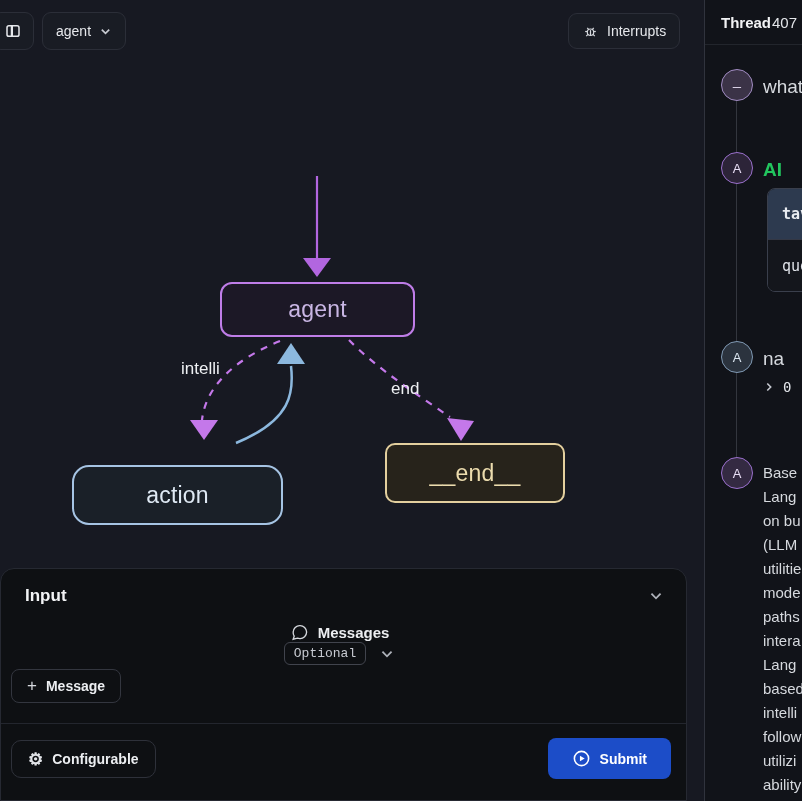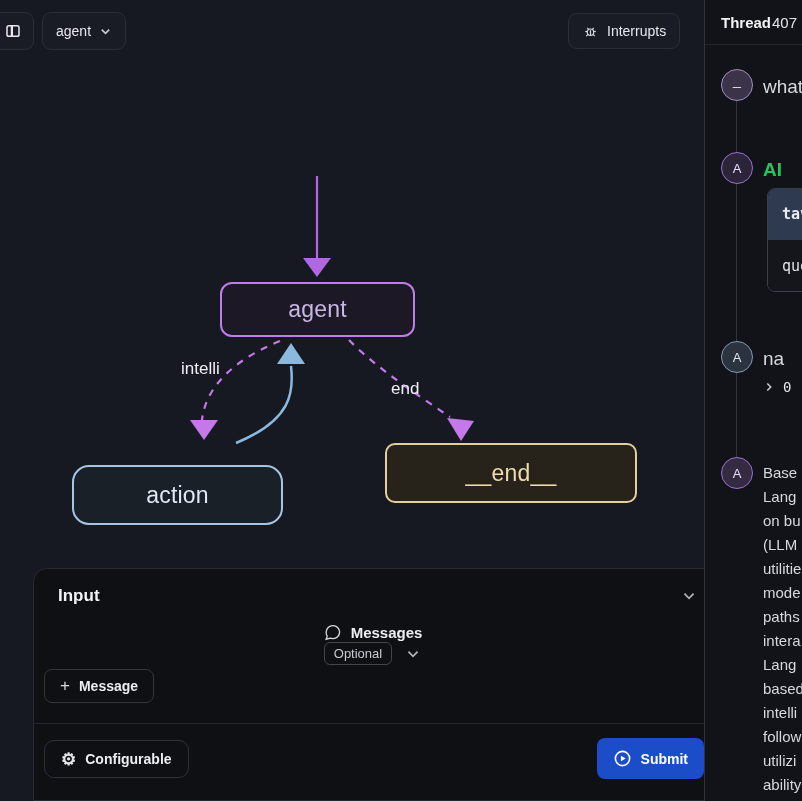--- a/index.html
+++ b/index.html
@@ -33,60 +33,59 @@
   }
   #node-start { left:192px; top:115px; width:251px; height:59px;
     border:2px solid var(--start_border,#9678c8); background:var(--purple_node_bg,#1c1826);
     color:var(--purple_text,#c9b6e4); }
   #node-agent { left:220px; top:282px; width:195px; height:55px;
     border:2px solid var(--agent_border,#bf7de8); background:var(--purple_node_bg,#1c1826);
     color:var(--purple_text,#c9b6e4); }
   #node-action { left:72px; top:465px; width:211px; height:60px; border-radius:17px;
     border:2px solid var(--action_border,#a6c4e4); background:var(--action_bg,#1a2028);
     color:var(--action_text,#dfe9f4); }
-  #node-end { left:385px; top:443px; width:252px; height:60px; border-radius:10px;
+  #node-end { left:385px; top:443px; width:180px; height:60px; border-radius:10px;
     border:2px solid var(--end_border,#e3cf9e); background:var(--end_bg,#27231b);
     color:var(--end_text,#ecdcae); }
 
   .edge-label { position:absolute; font-size:17px; color:#eef0f3; }
   #edge-label-continue { left:181px; top:359px; }
   #edge-label-end { left:391px; top:379px; }
 
   #edges-svg { position:absolute; left:0; top:0; pointer-events:none; }
 
   
   #input-panel {
     position:absolute; left:0; top:568px; width:687px; height:233px;
     background:var(--panel_bg,#0e1013); border:1px solid #262932;
     border-radius:14px 14px 0 0;
-    margin-left:33px;
   }
   #input-header { display:flex; align-items:center; justify-content:space-between;
     padding:17px 22px 0 24px; }
   #input-title { font-size:17px; font-weight:700; color:#f2f3f5; }
   #messages-row { display:flex; align-items:center; justify-content:space-between;
     padding:17px 22px 0 14px;flex-direction:column; }
   .row-left { display:flex; align-items:center; gap:9px; }
   .row-right { display:flex; align-items:center; gap:13px; }
   #messages-label { font-size:15px; font-weight:600; color:#eceef1; }
   #optional-badge { font-size:13px; color:#c7cad1; border:1px solid #41444d;
-    border-radius:6px; padding:3px 9px; }
+    border-radius:6px; padding:3px 9px;font-family:Liberation Mono, monospace; }
   #add-message-btn { position:absolute; left:10px; top:100px; height:34px;
     display:inline-flex; align-items:center; gap:9px; padding:0 15px;
     border:1px solid #33363f; border-radius:8px; background:transparent;
     color:#eceef1; font-size:14px; font-weight:600; cursor:pointer; }
   .plus-glyph { font-size:17px; font-weight:400; color:#d6d9de; }
   #panel-divider { position:absolute; left:0; top:154px; width:100%; height:1px; background:#23262e; }
   #configurable-btn { position:absolute; left:10px; top:171px; height:38px;
     display:inline-flex; align-items:center; gap:9px; padding:0 16px;
     border:1px solid #2e313a; border-radius:10px; background:transparent;
     color:#eceef1; font-size:14px; font-weight:600; cursor:pointer; }
   .gear-glyph { font-size:17px; color:#e2e4e8; }
   #submit-btn { position:absolute; right:15px; top:169px; height:41px;
-    display:inline-flex; align-items:center; gap:9px; padding:0 16px;
+    display:inline-flex; align-items:center; gap:9px; padding:0 24px;
     border:none; border-radius:8px; background:var(--submit_blue,#1c4dc8);
     color:#ffffff; font-size:14px; font-weight:700; cursor:pointer; }
 
   
   #sidebar { position:absolute; left:704px; top:0; width:98px; height:801px;
     background:var(--sidebar_bg,#111319); border-left:1px solid #30333d; overflow:hidden; }
   #thread-header { position:relative; height:45px; border-bottom:1px solid #22252c;
     display:flex; align-items:center; gap:1px; padding-left:16px; font-size:15px;
     white-space:nowrap; }
   #thread-title { font-weight:700; color:#f2f3f5; }

